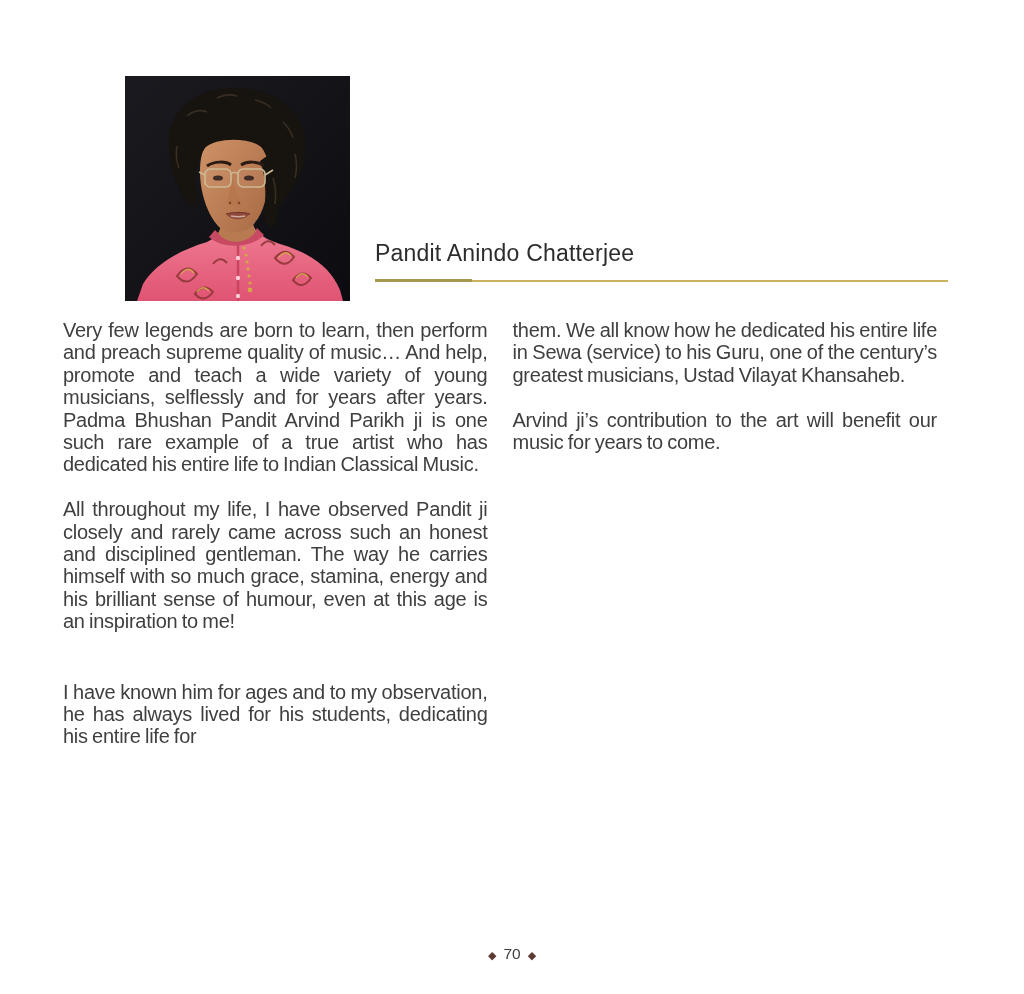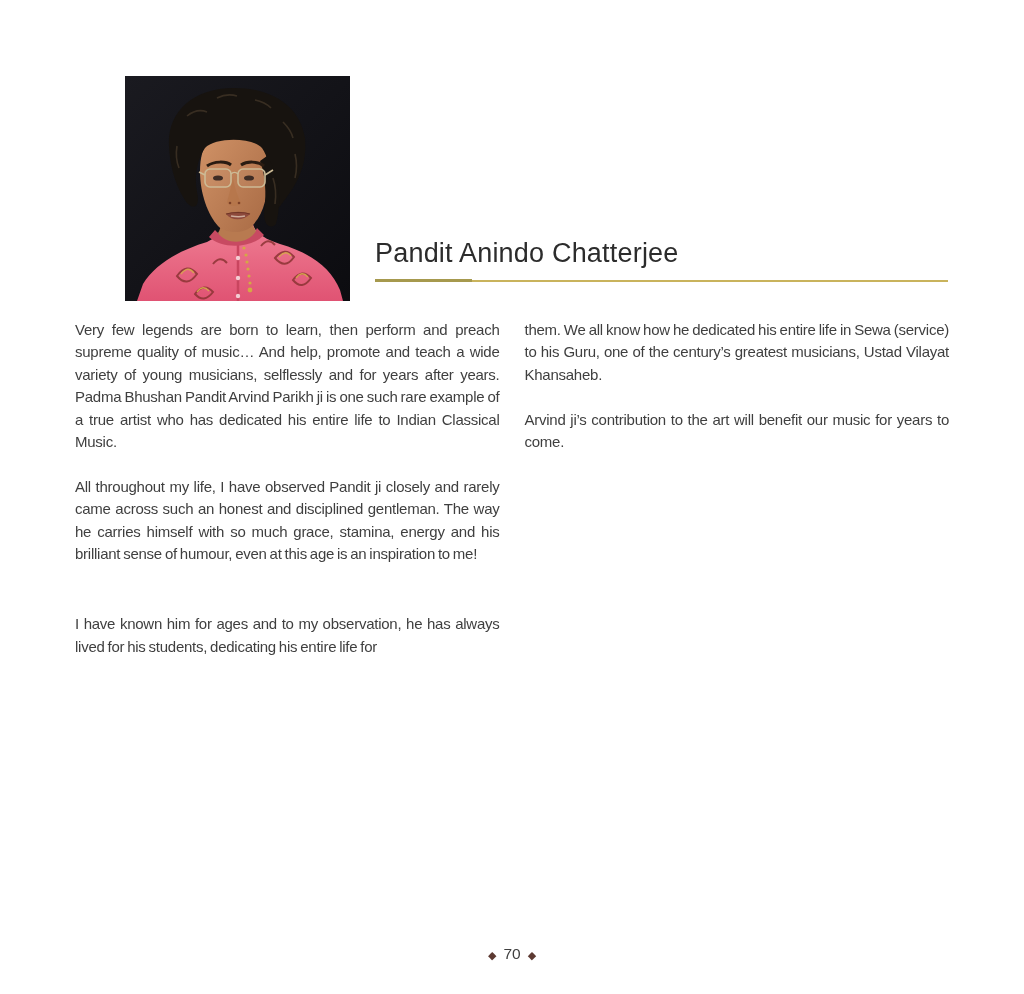--- a/index.html
+++ b/index.html
@@ -6,30 +6,30 @@
   .page {
     position:relative; width:1024px; height:994px; background:#ffffff;
     font-family:"Liberation Sans", sans-serif; overflow:hidden;
   }
   .photo {
     position:absolute; left:125px; top:76px; width:225px; height:225px;
   }
   .photo svg { display:block; }
   .title {
     position:absolute; left:375px; top:240px; margin:0;
-    font-size:27px; font-weight:normal; color:#2c2c2c; letter-spacing:0.2px;
+    font-size:23px; font-weight:normal; color:#2c2c2c; letter-spacing:0.2px;
     line-height:26px; white-space:nowrap;
   }
   .title-rule { position:absolute; left:375px; top:279px; width:573px; height:3px; }
   .rule-base   { position:absolute; left:0; top:1px; width:573px; height:2px; background:#c9b35c; }
   .rule-accent { position:absolute; left:0; top:0;  width:97px;  height:3px; background:#a6994e; }
   .columns {
-    position:absolute; left:75px; top:319px; width:874px;
+    position:absolute; left:63px; top:319px; width:874px;
     display:flex; gap:25px; color:#3f3f3f;
-    font-size:15px; line-height:22.4px; letter-spacing:-0.25px;
+    font-size:20px; line-height:22.4px; letter-spacing:-0.25px;
   }
   .col { flex:1; min-width:0; text-align:justify; text-justify:inter-word; }
   .col p { margin:0 0 22.4px 0; word-spacing:-1px; }
   .col p:last-child { margin-bottom:0;margin-top:48px; }
   .signoff { text-align:right; margin-top:22.4px; }
   .signoff .line { line-height:22.4px; }
   .footer {
     position:absolute; left:0; top:945px; width:1024px;
     display:flex; justify-content:center; align-items:center; gap:7px;
     font-size:15.5px; color:#3f3f3f;

